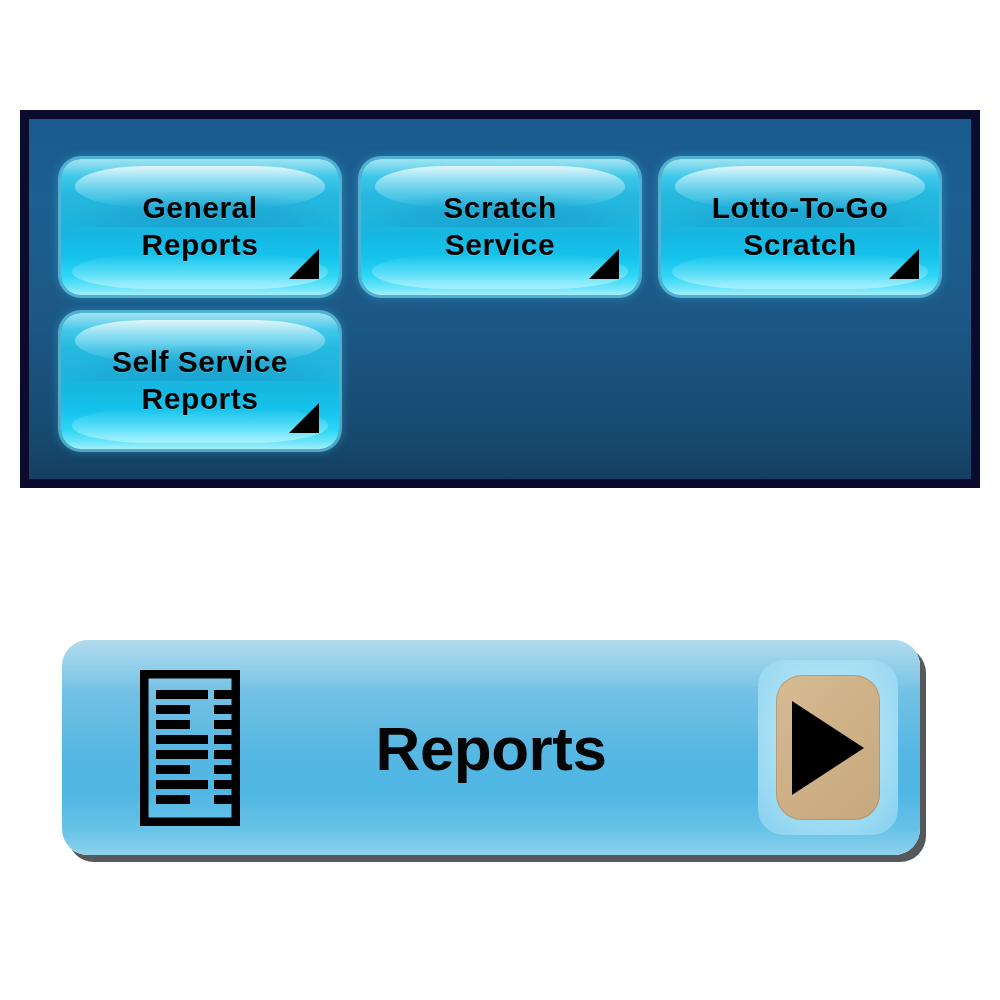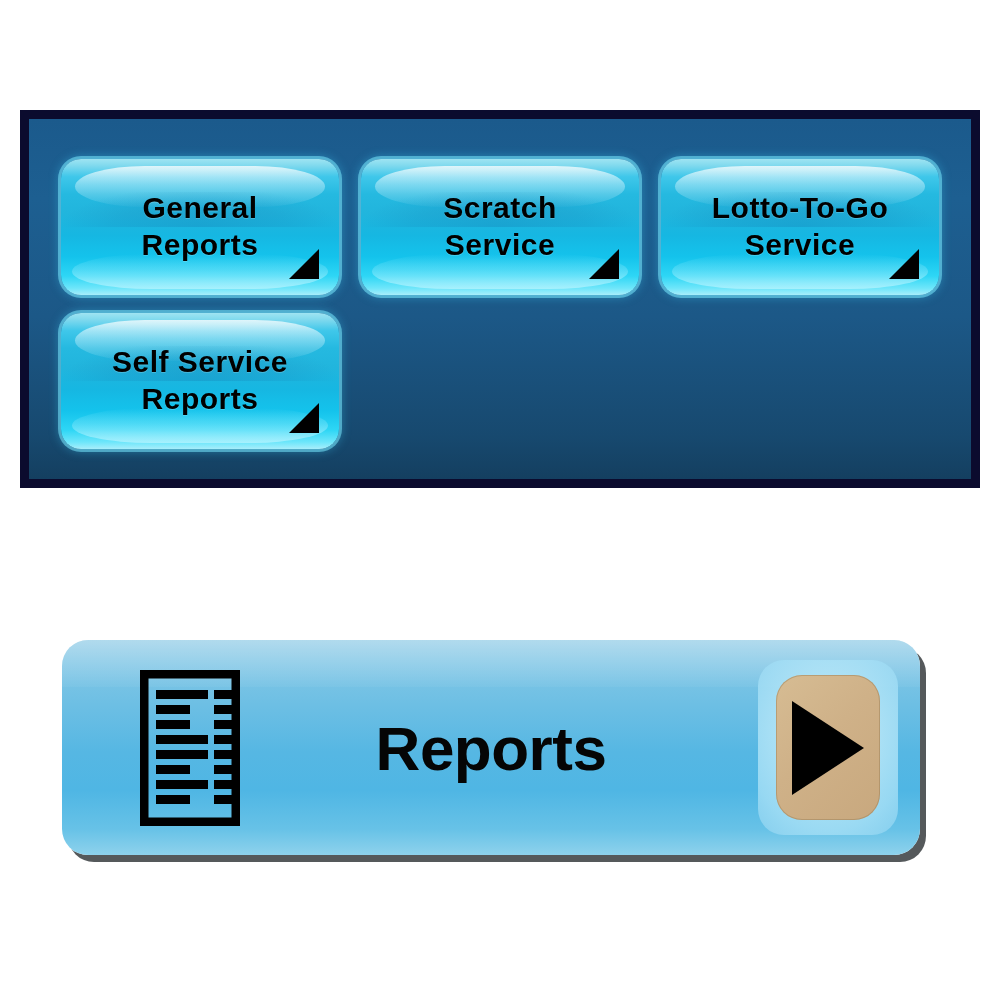--- a/index.html
+++ b/index.html
@@ -252,21 +252,21 @@
     <div class="menu-btn">
       <span class="sheen"></span>
       <span class="menu-btn-label">Scratch
 Service</span>
       <span class="corner-tri"></span>
     </div>
 
     <div class="menu-btn">
       <span class="sheen"></span>
       <span class="menu-btn-label">Lotto-To-Go
-Service</span>
+Scratch</span>
       <span class="corner-tri"></span>
     </div>
 
     <div class="menu-btn">
       <span class="sheen"></span>
       <span class="menu-btn-label">Self Service
 Reports</span>
       <span class="corner-tri"></span>
     </div>
 

